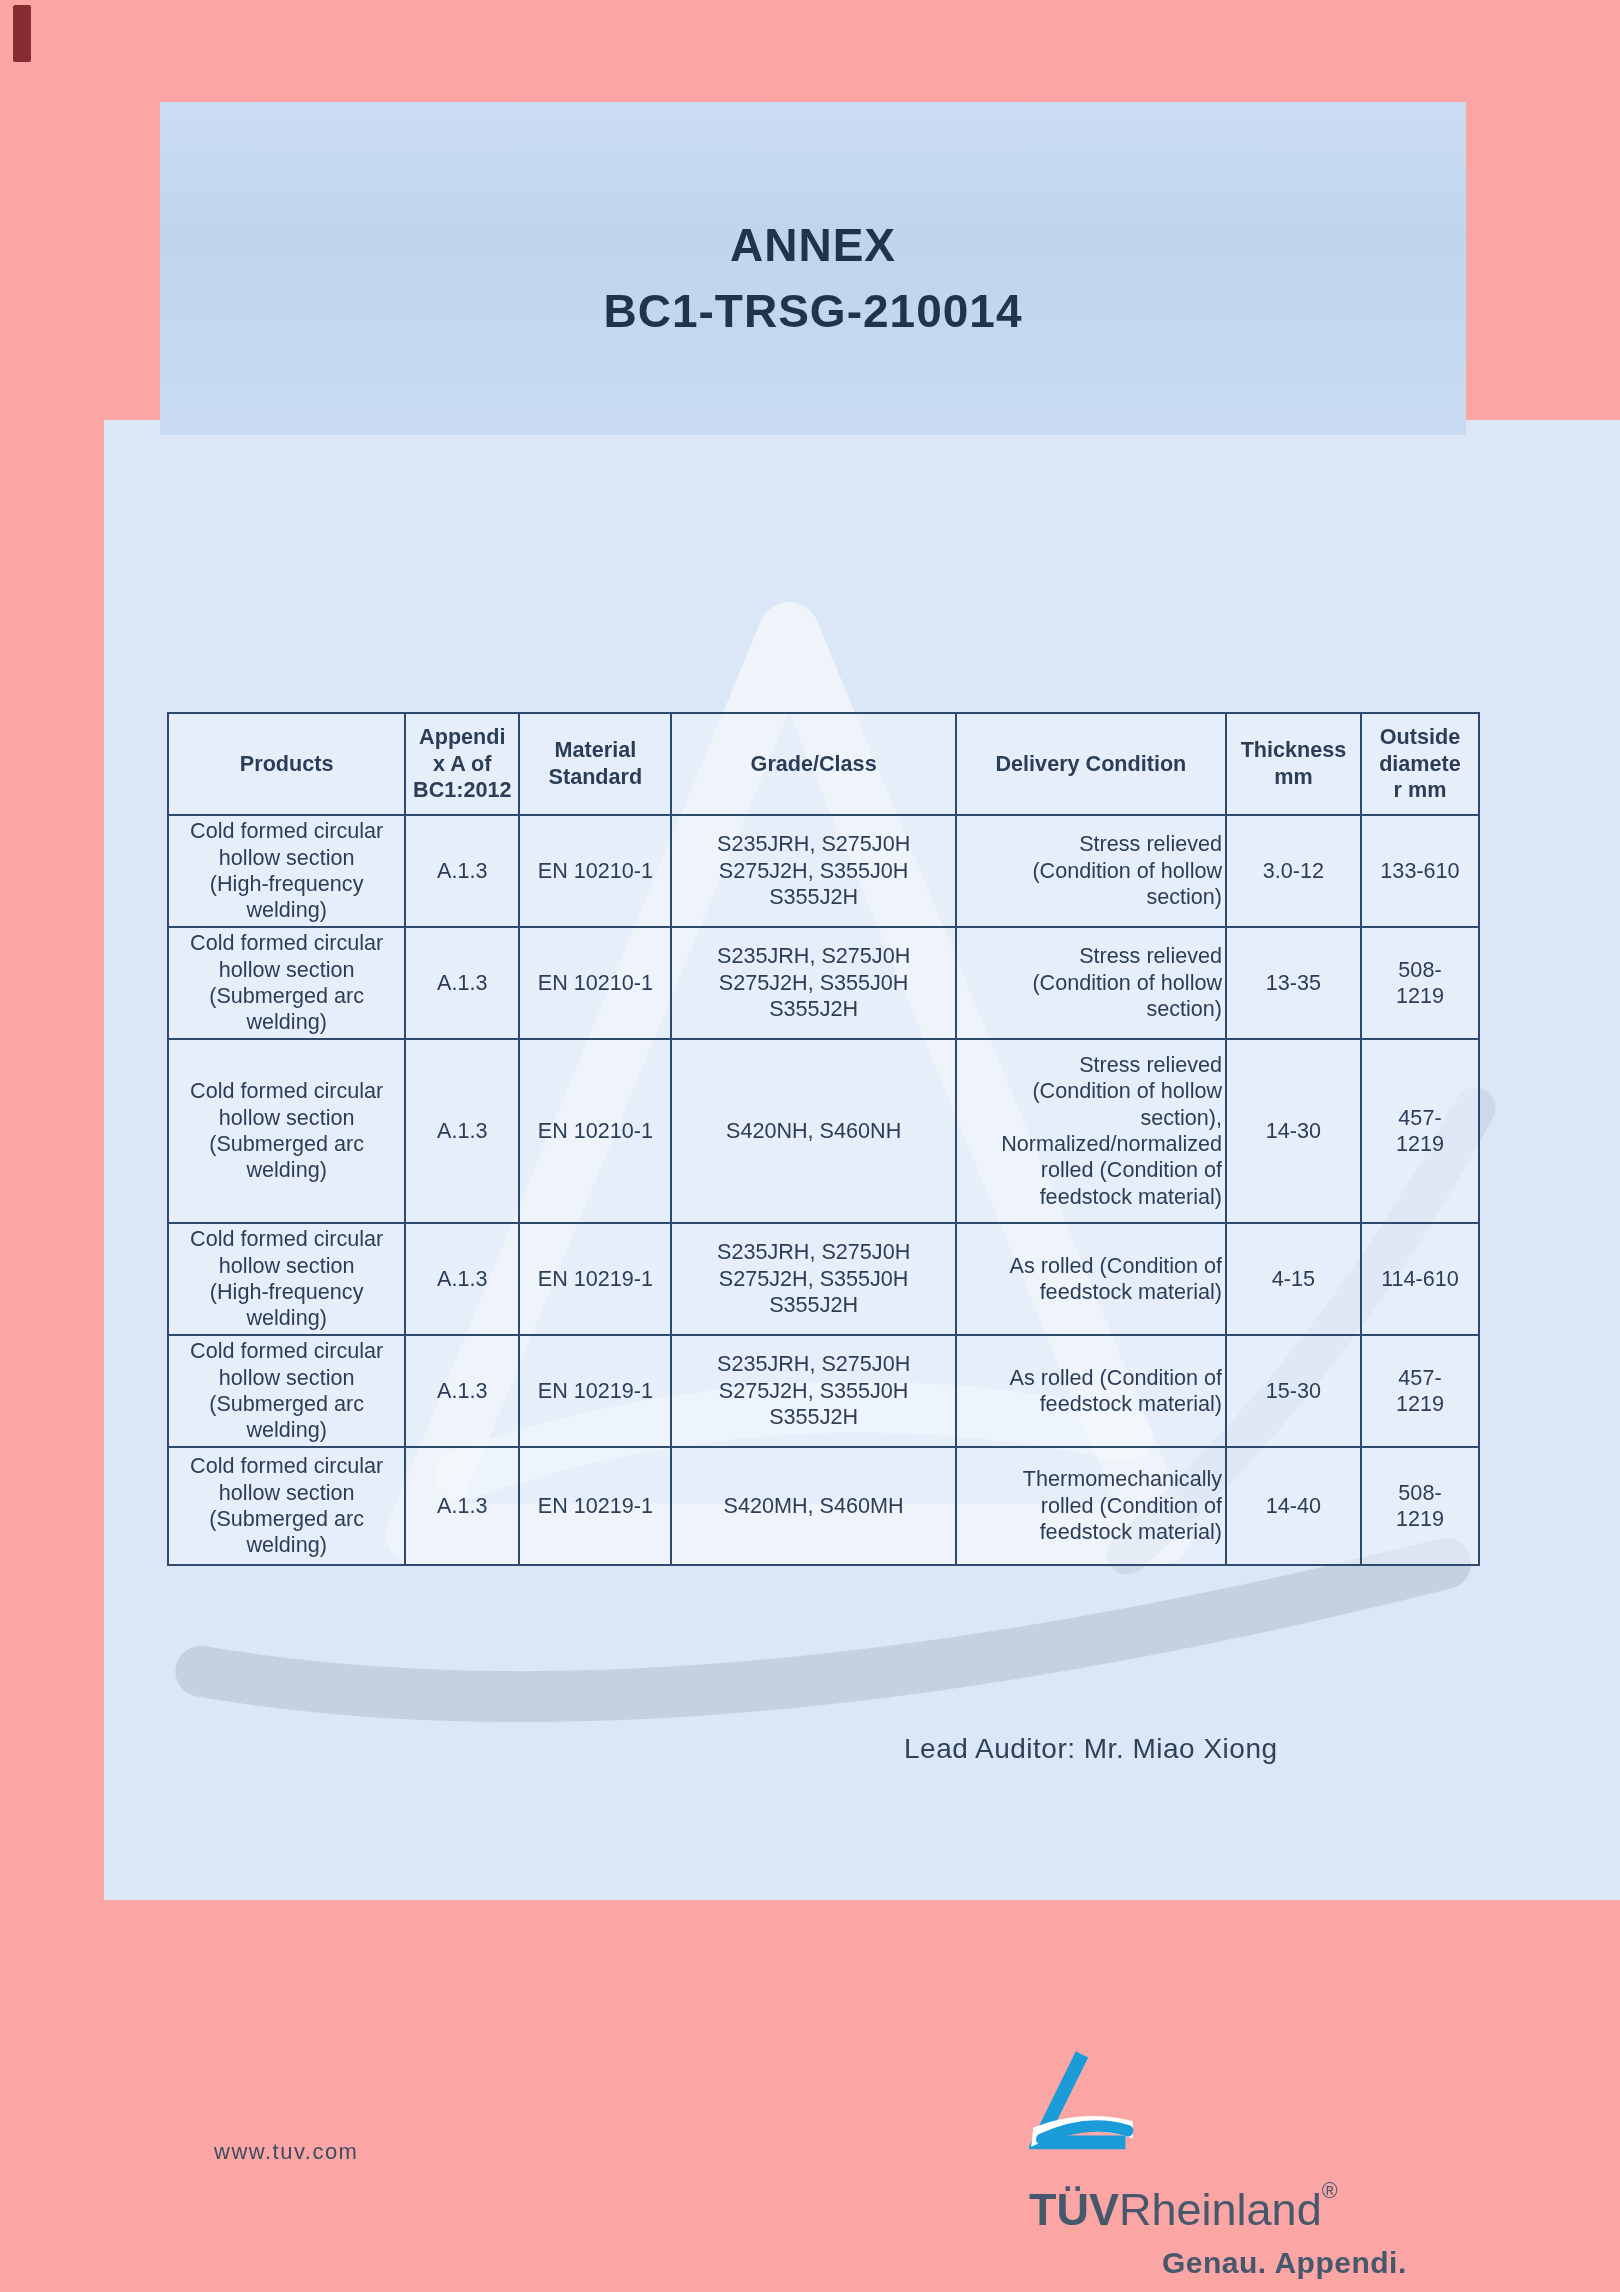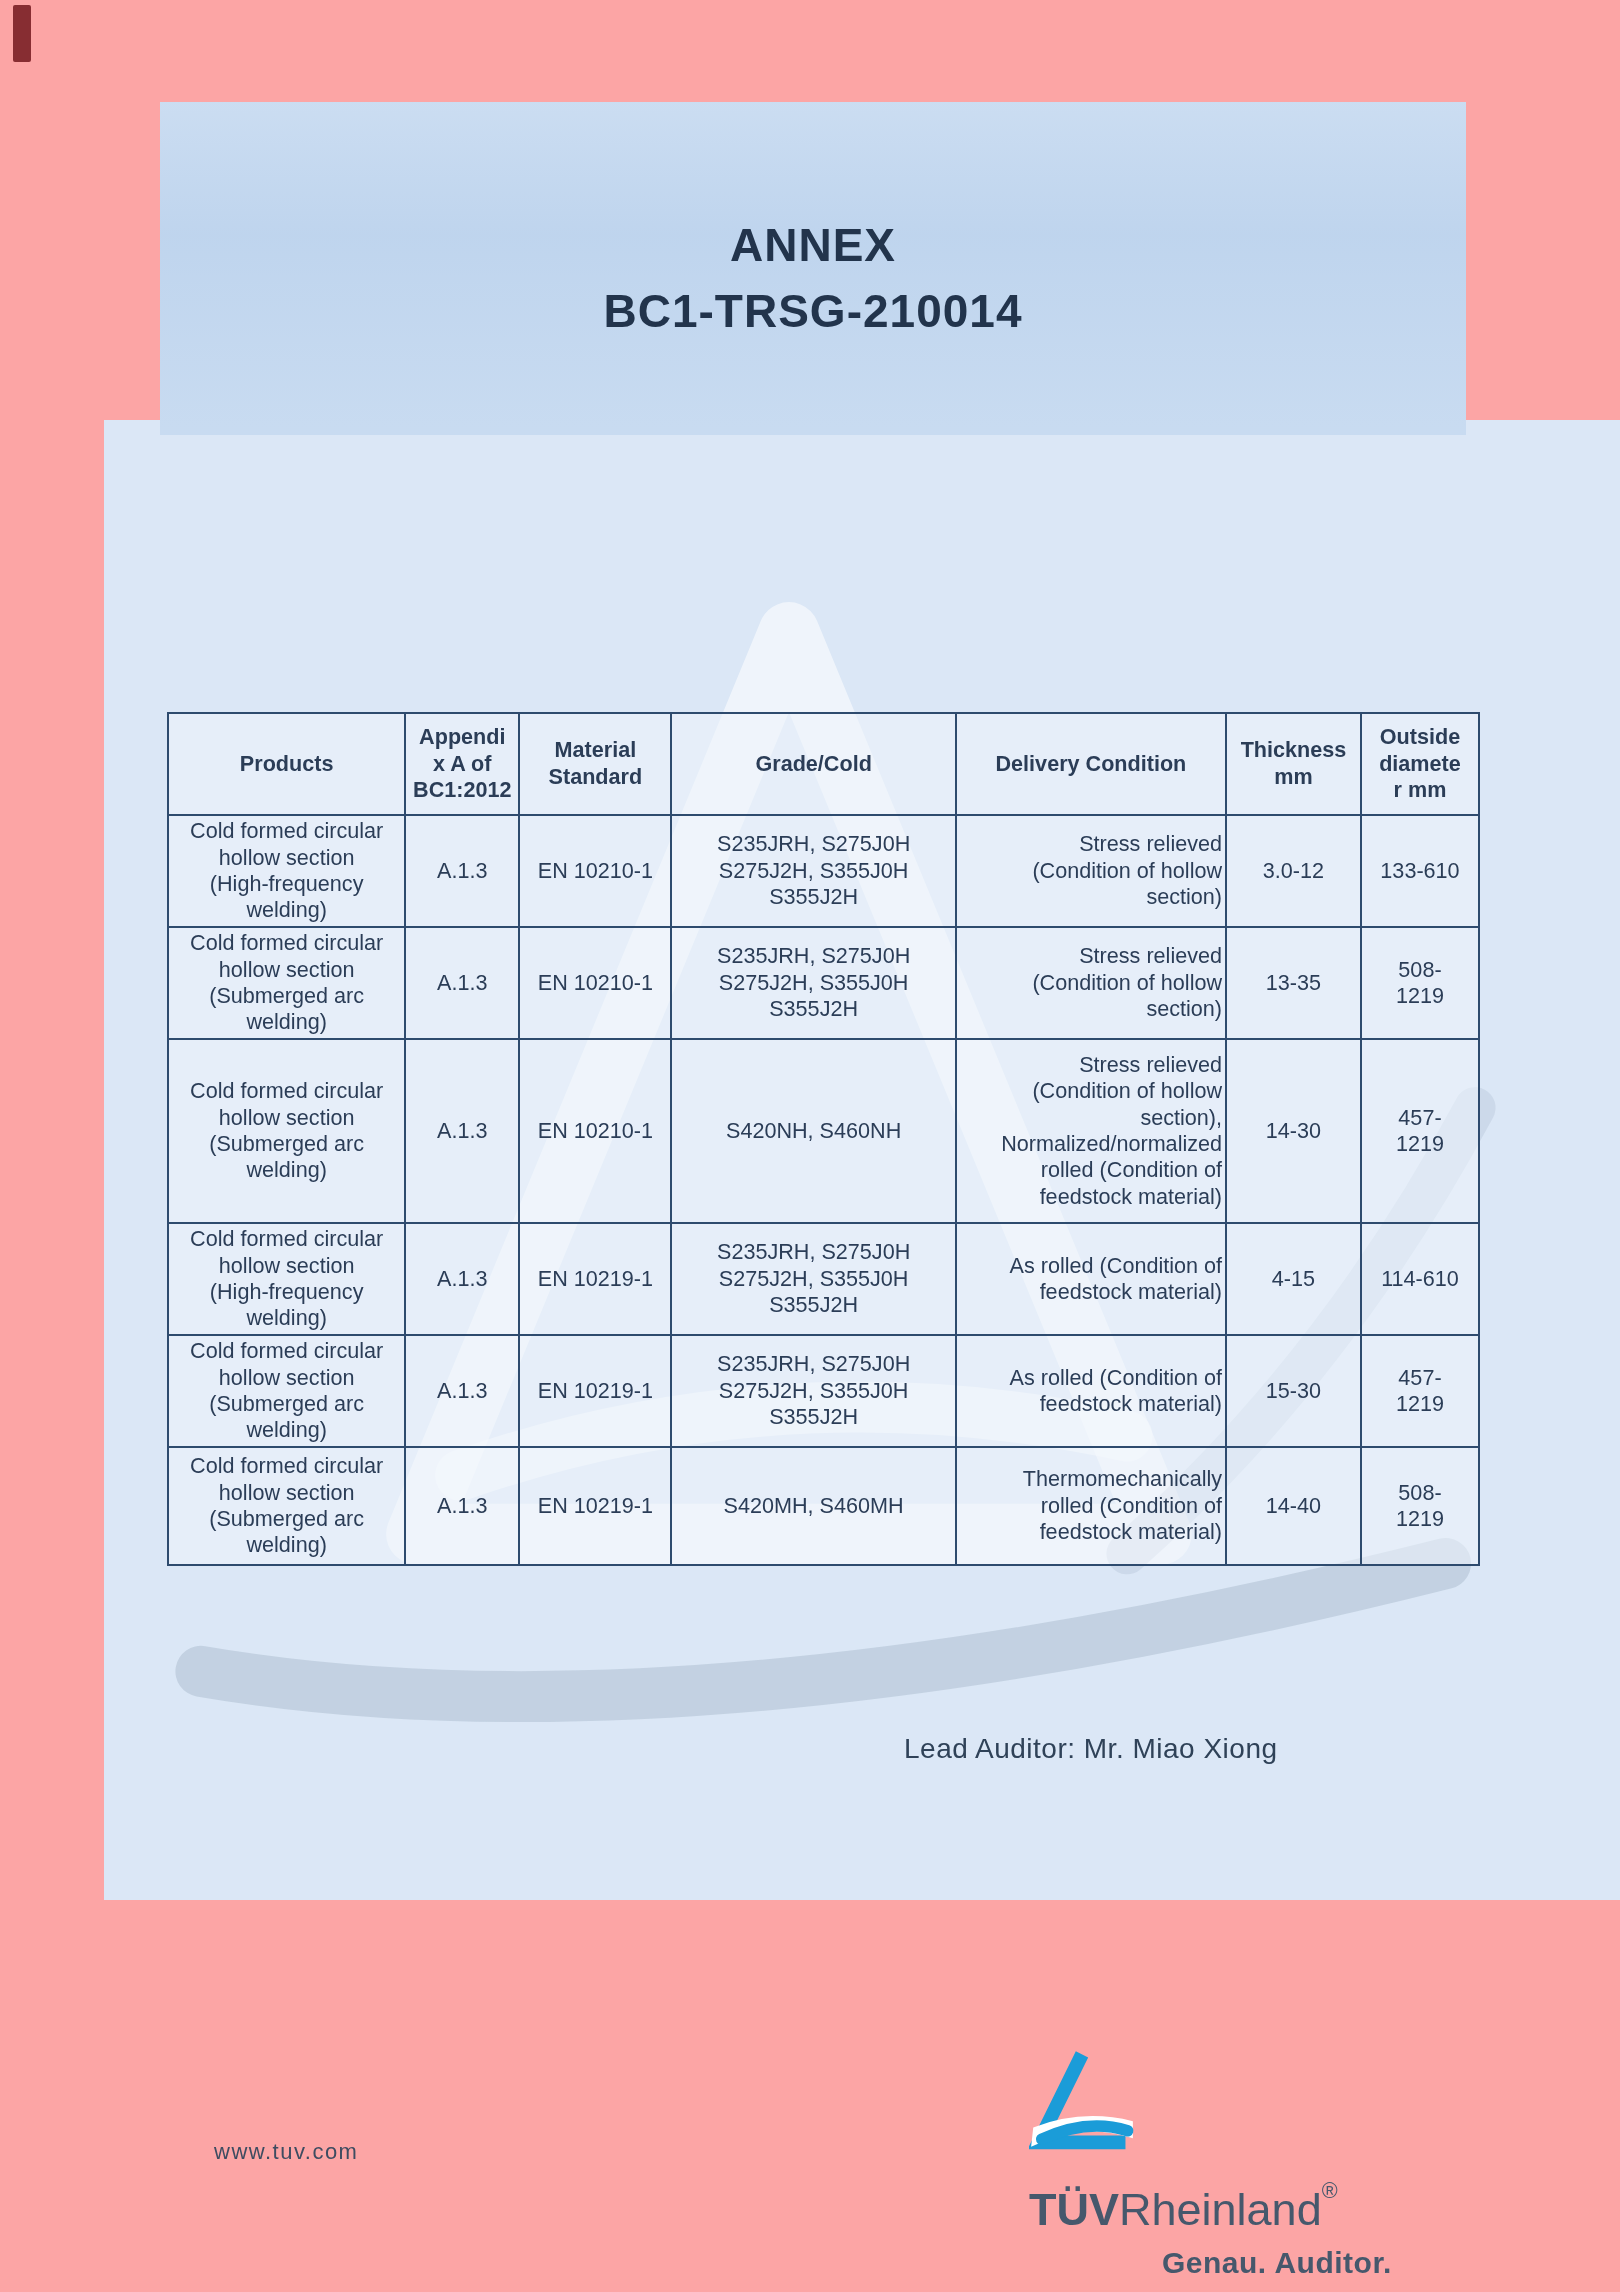--- a/index.html
+++ b/index.html
@@ -86,21 +86,21 @@
       <col style="width:9.0%">
     </colgroup>
     <thead>
       <tr>
         <th>Products</th>
         <th>Appendi
 x A of
 BC1:2012</th>
         <th>Material
 Standard</th>
-        <th>Grade/Cold</th>
+        <th>Grade/Class</th>
         <th>Delivery Condition</th>
         <th>Thickness
 mm</th>
         <th>Outside
 diamete
 r mm</th>
       </tr>
     </thead>
     <tbody>
       <tr class="r-std">
@@ -209,17 +209,17 @@
 
   <div class="logo">
     <div class="logo-row">
       <svg class="logo-tri" viewBox="0 0 100 100">
         <path d="M50 7 L9 90 L91 90" fill="none" stroke="#1b9cd8" stroke-width="13" stroke-linejoin="miter"></path>
         <path d="M4 76 Q 50 58 98 70 L98 86 Q 50 70 2 94 Z" fill="#ffffff"></path>
         <path d="M12 87 Q 55 67 93 79" fill="none" stroke="#1b9cd8" stroke-width="11" stroke-linecap="round"></path>
       </svg>
       <div class="brand"><span class="tuv">TÜV</span><span>Rheinland</span><sup>®</sup></div>
     </div>
-    <div class="tagline">Genau. Auditor.</div>
+    <div class="tagline">Genau. Appendi.</div>
   </div>
 
 </div>
 
 
 </body></html>

